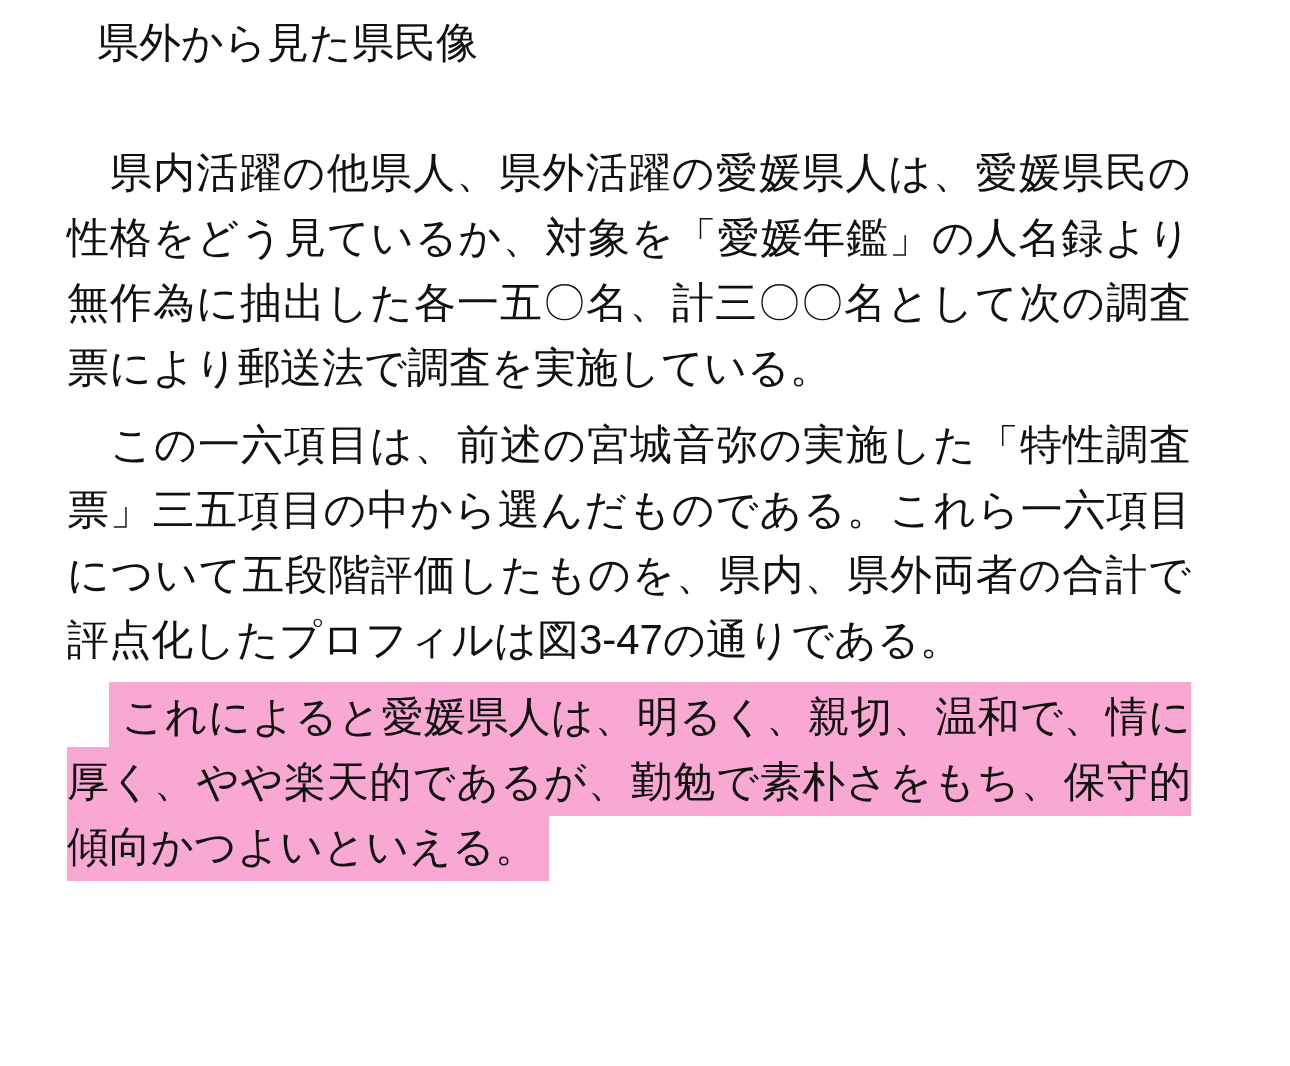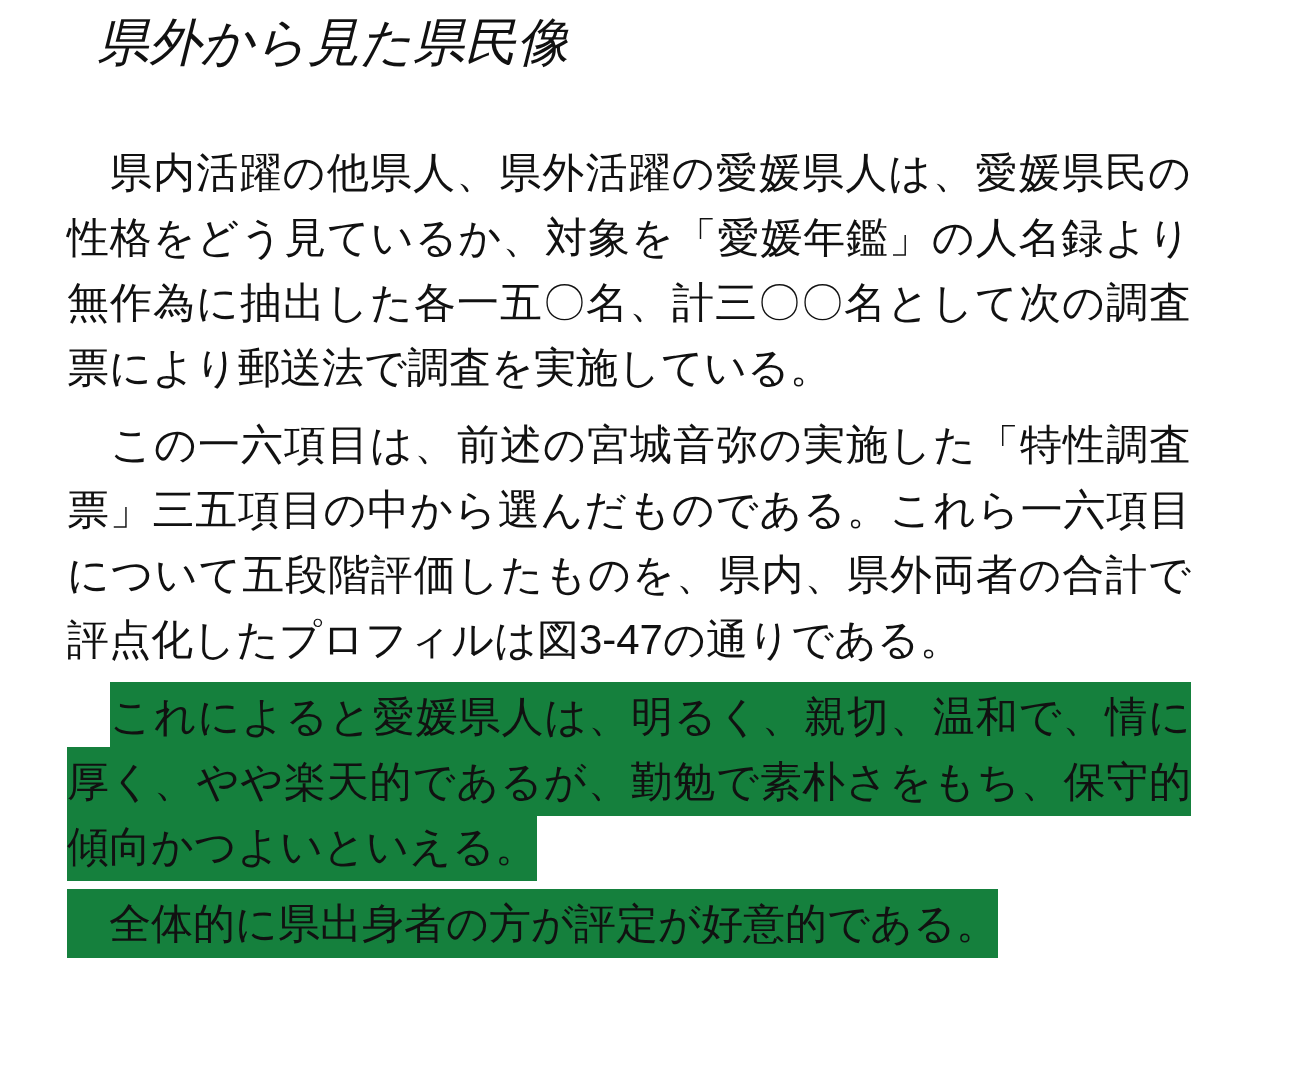--- a/index.html
+++ b/index.html
@@ -20,41 +20,39 @@
     font-family: "Liberation Sans", sans-serif;
     color: #111111;
     font-size: 42px;
     line-height: 65px;
     letter-spacing: 0;
     line-break: strict;
   }
   .heading {
     margin: 0 0 65px 0;
     font-weight: normal;
-    font-size: 52px;
+    font-size: 42px;
     line-height: 65px;
     text-indent: 42px;
-    font-style: italic;
   }
   p.body-paragraph {
     margin: 12px;
     text-align: justify;
     text-justify: inter-character;
   }
   .hl {
-    background: #15803d;
-    padding: 11px 0;
+    background: #f9a8d4;
+    padding: 11px 12px;
     box-decoration-break: slice;
     -webkit-box-decoration-break: slice;
   }
 </style>
 </head>
 <body>
 
 <div class="page">
   <h2 class="heading">県外から見た県民像</h2>
   <div id="paragraphs">
       <p class="body-paragraph"><span>　県内活躍の他県人、県外活躍の愛媛県人は、愛媛県民の性格をどう見ているか、対象を「愛媛年鑑」の人名録より無作為に抽出した各一五〇名、計三〇〇名として次の調査票により郵送法で調査を実施している。</span></p>
       <p class="body-paragraph"><span>　この一六項目は、前述の宮城音弥の実施した「特性調査票」三五項目の中から選んだものである。これら一六項目について五段階評価したものを、県内、県外両者の合計で評点化したプロフィルは図3-47の通りである。</span></p>
       <p class="body-paragraph"><span>　</span><span class="hl">これによると愛媛県人は、明るく、親切、温和で、情に厚く、やや楽天的であるが、勤勉で素朴さをもち、保守的傾向かつよいといえる。</span></p>
-      <p class="body-paragraph"><span class="hl">　全体的に県出身者の方が評定が好意的である。</span></p>
     </div>
 </div>
 
 </body></html>

